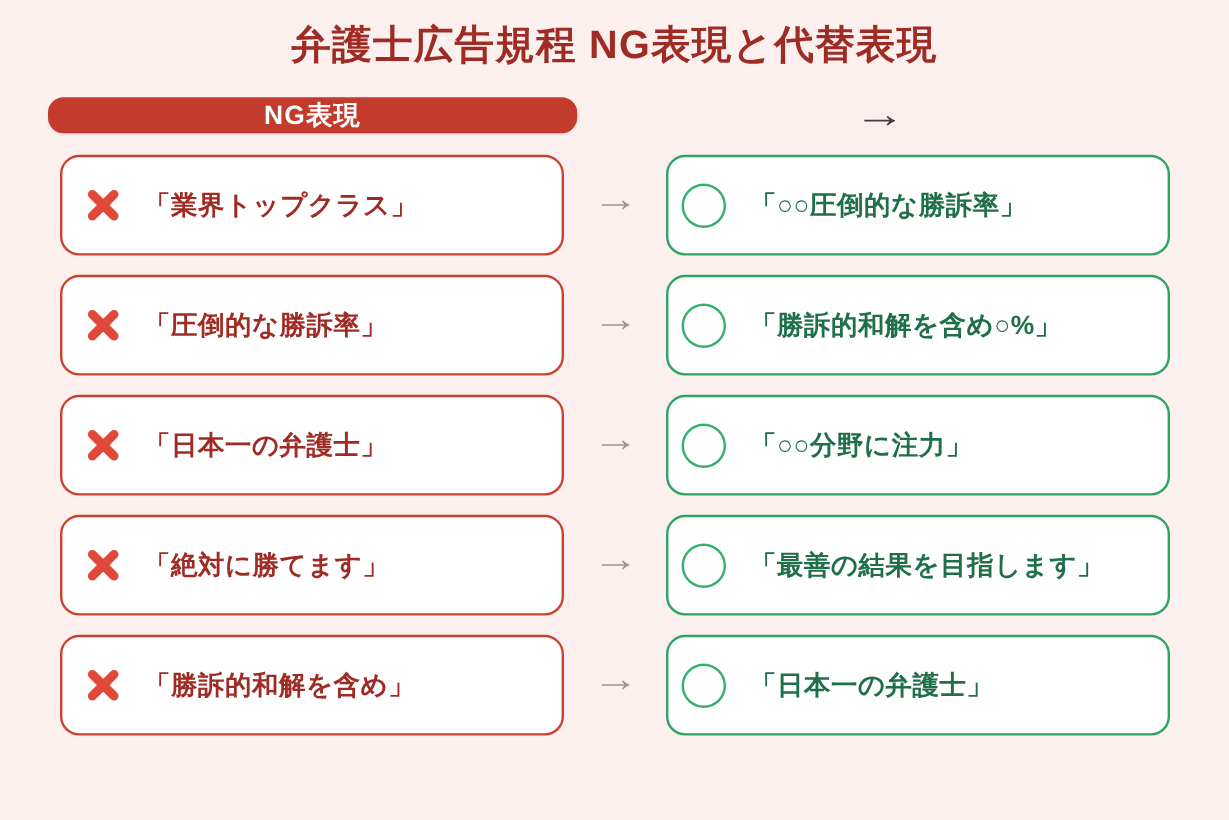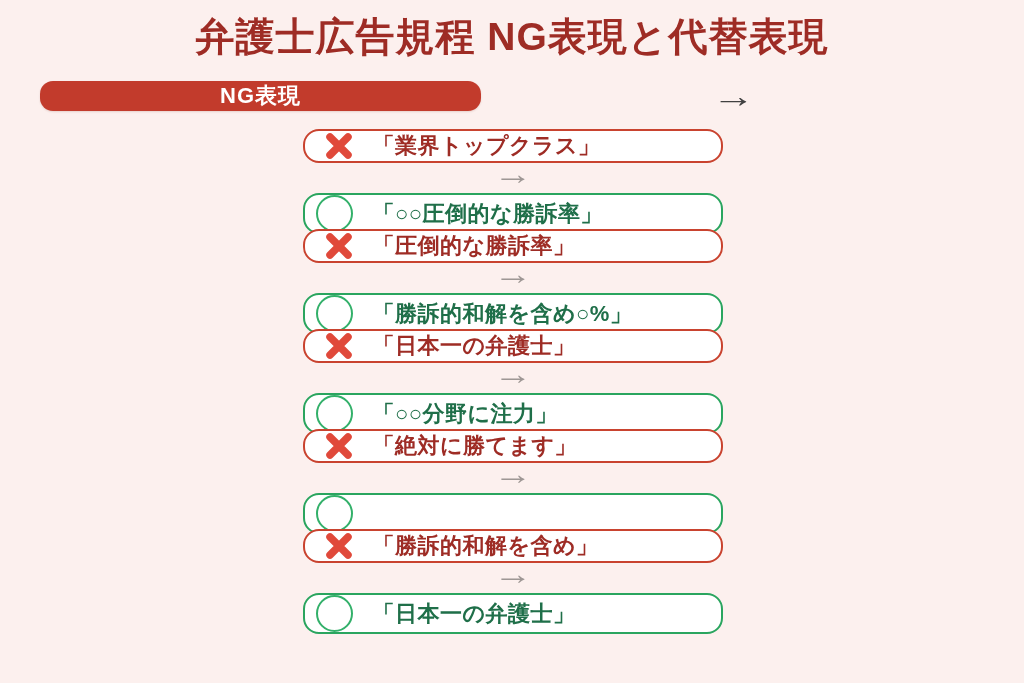--- a/index.html
+++ b/index.html
@@ -10,21 +10,21 @@
     width: 1024px;
     height: 683px;
     background: #fcf0ee;
     font-family: "Liberation Sans", "DejaVu Sans", sans-serif;
     overflow: hidden;
   }
   .title {
     margin: 0;
     padding-top: 17px;
     text-align: center;
-    font-size: 39px;
+    font-size: 33px;
     line-height: 40px;
     font-weight: 700;
     color: #9e2c25;
     letter-spacing: 1px;
   }
   
   .header-band {
     display: flex;
     align-items: flex-end;
     margin: 24px 39px 0 40px;
@@ -57,21 +57,20 @@
   }
   
   .rows {
     margin: 18px 49px 0 50px;
   }
   .row {
     display: flex;
     align-items: center;
     height: 84px;
     margin-bottom: 16px;
-    flex-direction: column;
   }
   .box {
     box-sizing: border-box;
     width: 420px;
     height: 84px;
     background: #ffffff;
     border-radius: 16px;
     display: flex;
     align-items: center;
   }
@@ -184,20 +183,21 @@
       <svg class="cross-icon" viewBox="0 0 28 28">
         <path d="M5 5 L23 23 M23 5 L5 23" stroke="#e0493a" stroke-width="7.5" stroke-linecap="round" fill="none"></path>
       </svg>
       <span class="box-text ng-text">「絶対に勝てます」</span>
     </div>
     <div class="row-gap">
       <span class="arrow-light">→</span>
     </div>
     <div class="box box-alt">
       <span class="circle-icon"></span>
+      <span class="box-text alt-text">「最善の結果を目指します」</span>
     </div>
   </div>
 
   <div class="row">
     <div class="box box-ng">
       <svg class="cross-icon" viewBox="0 0 28 28">
         <path d="M5 5 L23 23 M23 5 L5 23" stroke="#e0493a" stroke-width="7.5" stroke-linecap="round" fill="none"></path>
       </svg>
       <span class="box-text ng-text">「勝訴的和解を含め」</span>
     </div>

